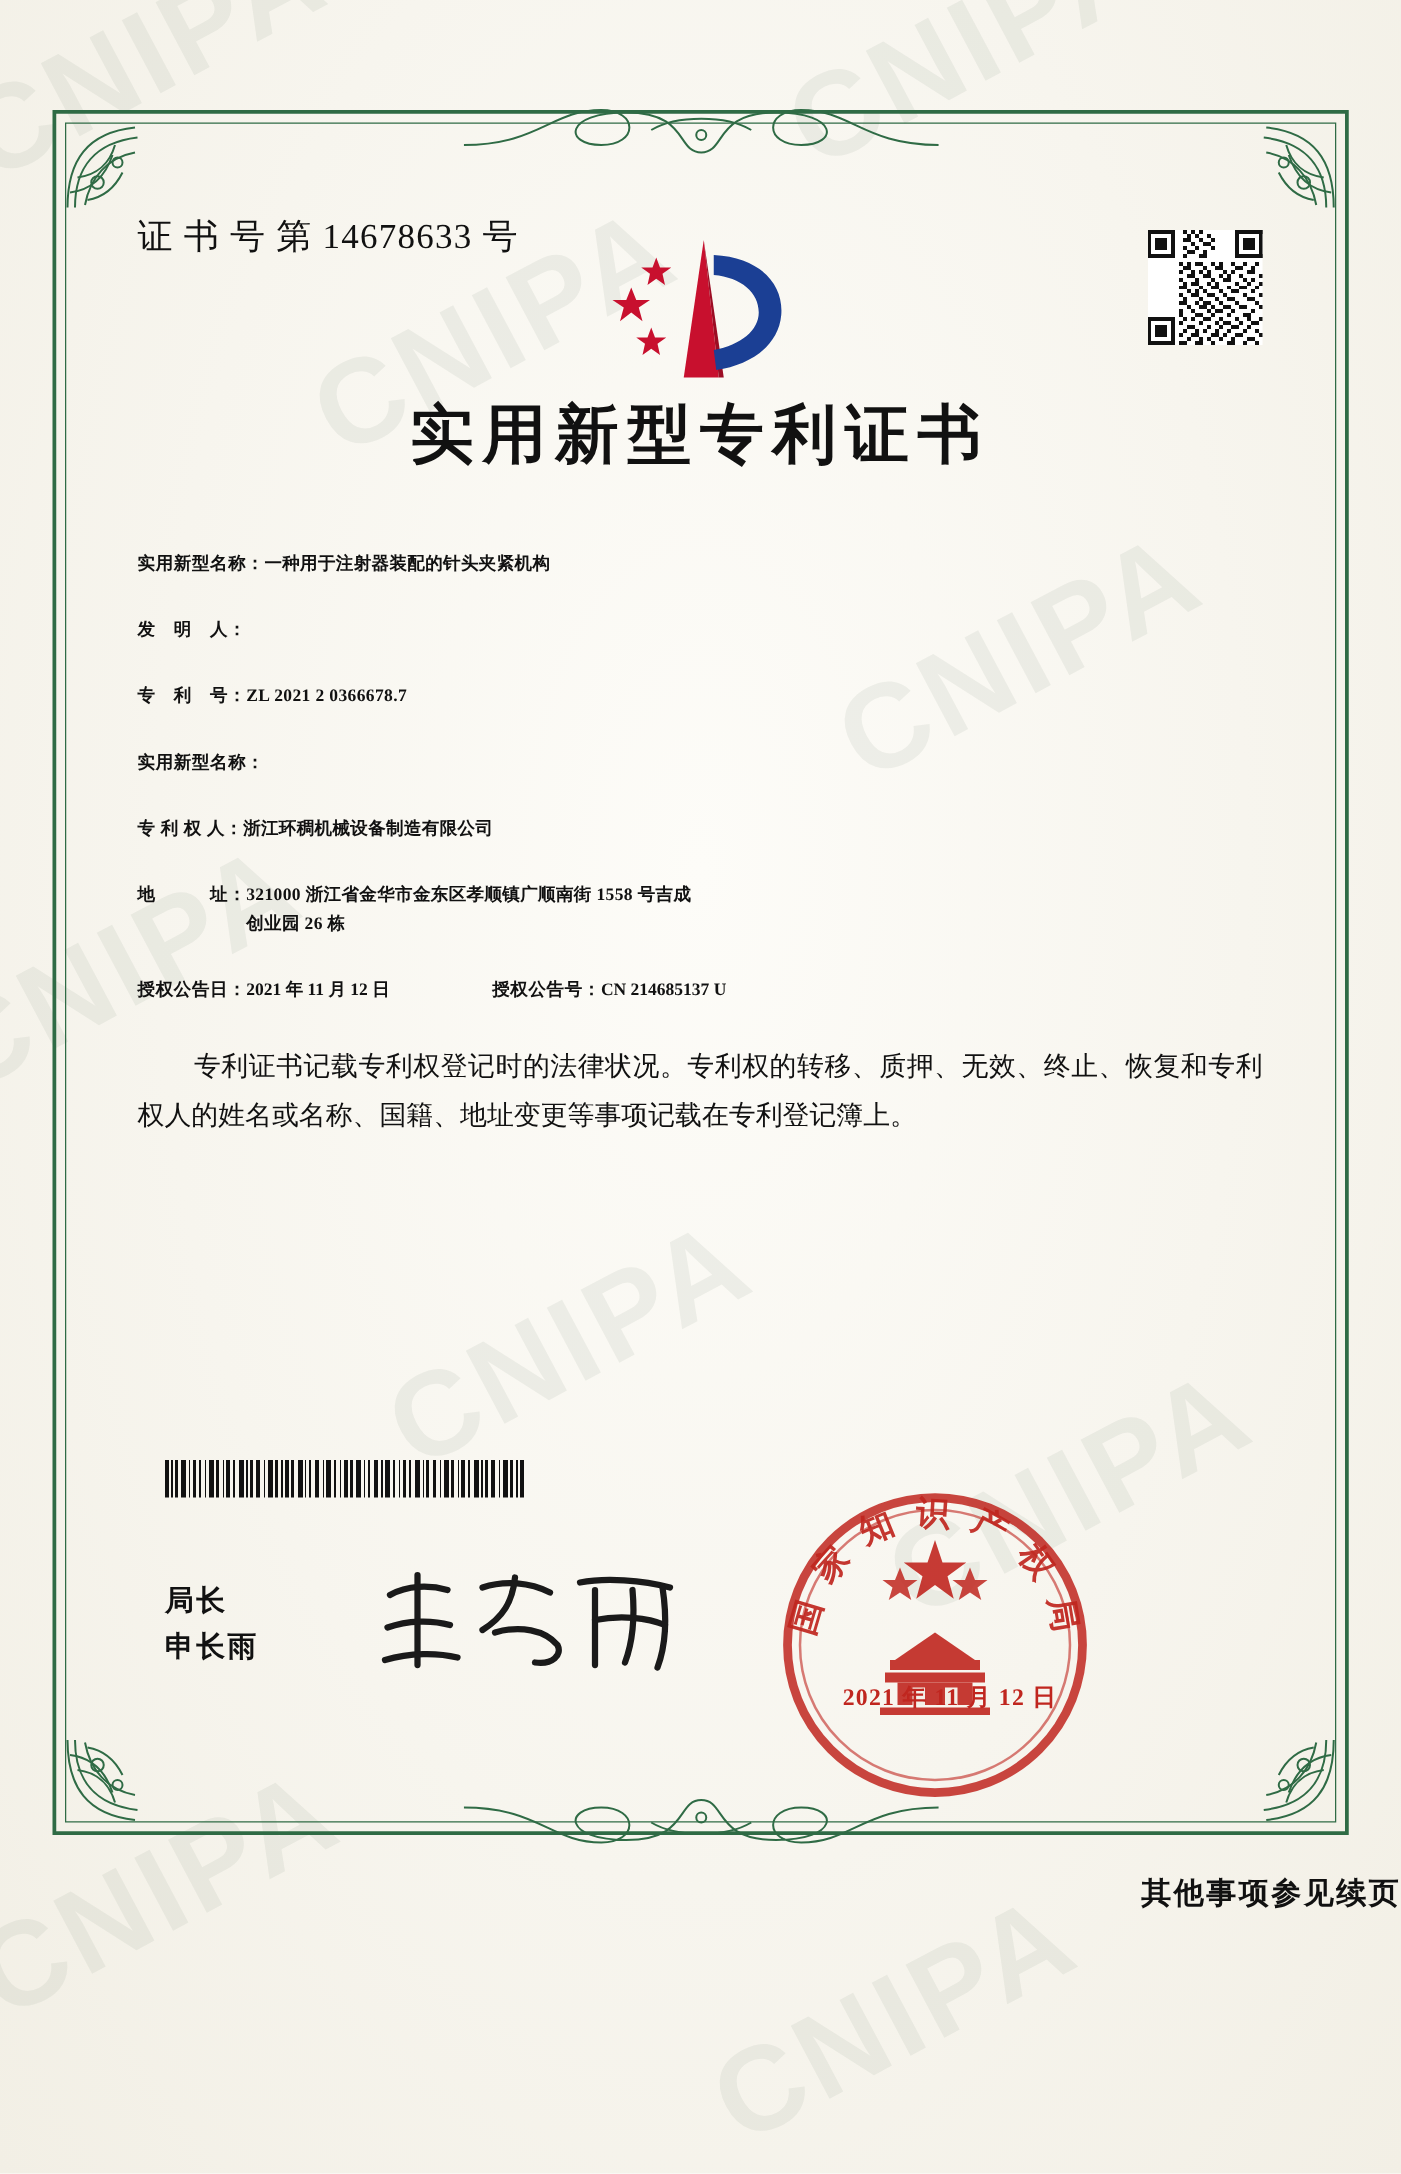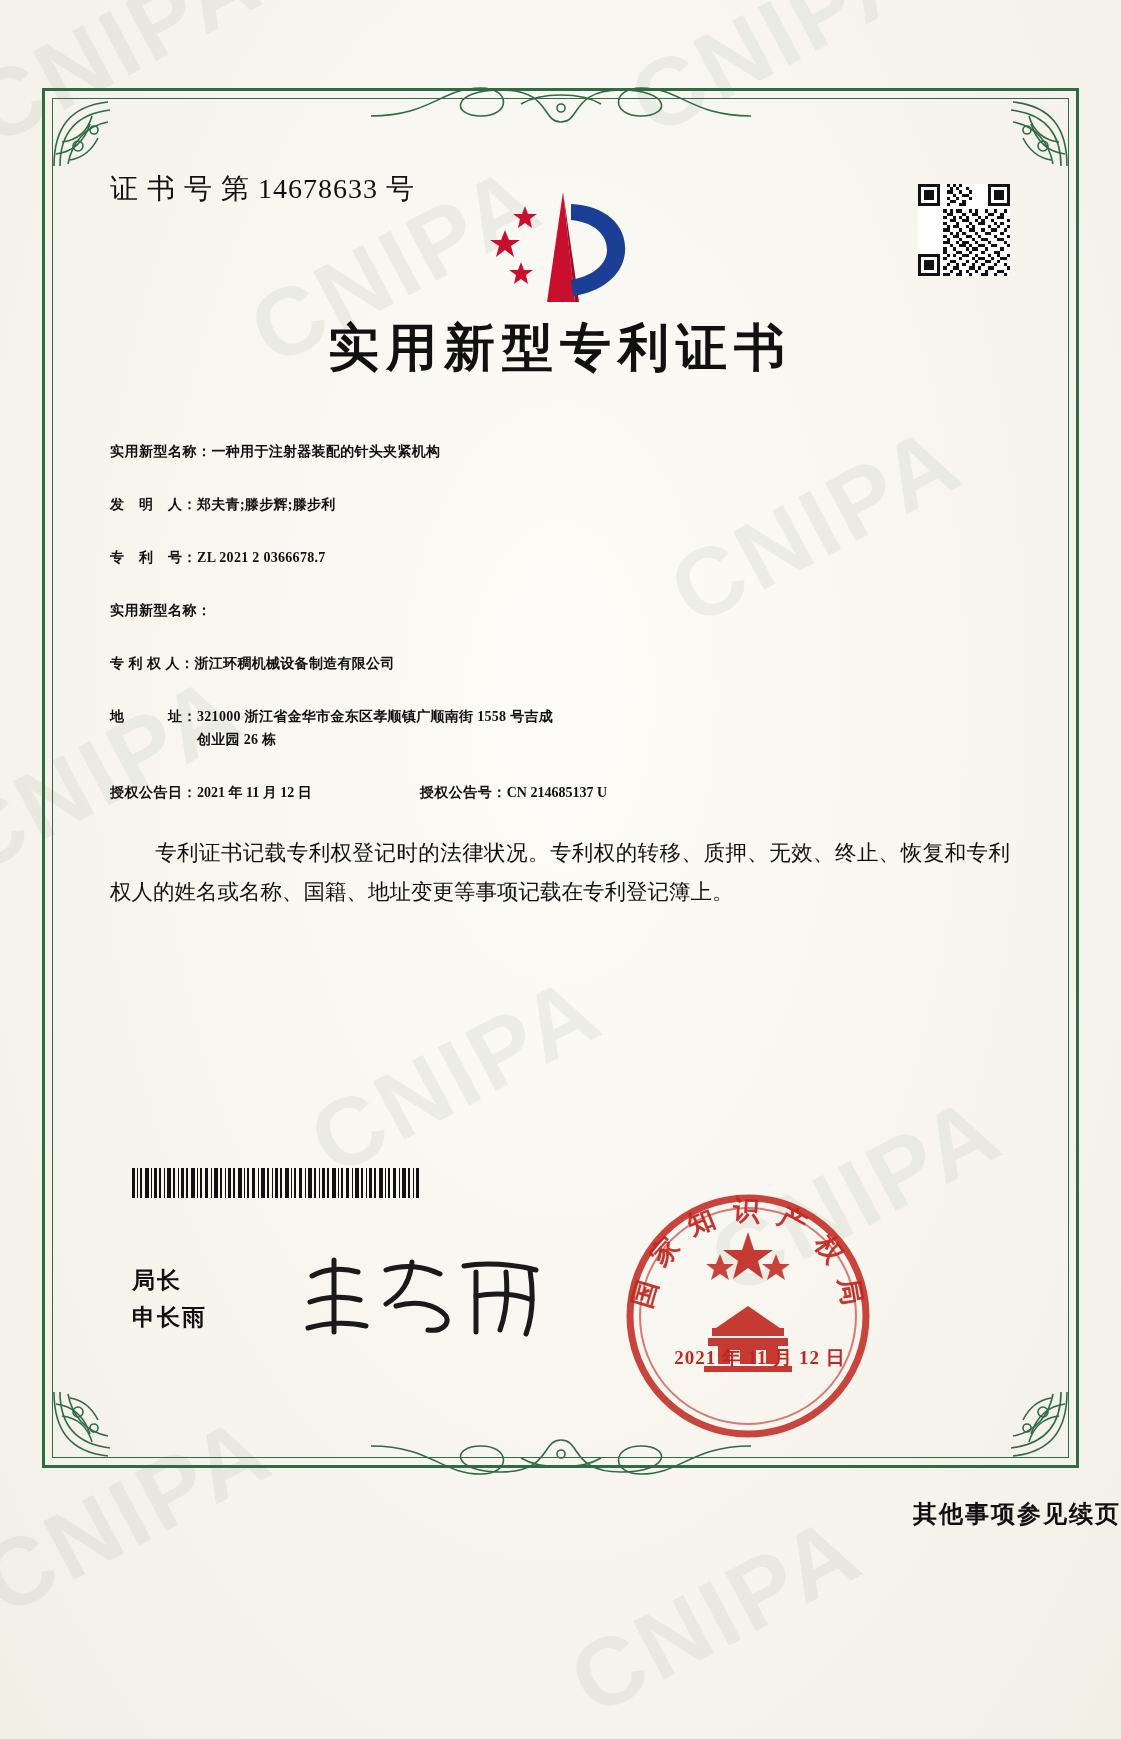--- a/index.html
+++ b/index.html
@@ -150,21 +150,21 @@
     display: block;
     margin-top: 9px;
   }
   .field-row2 {
     display: flex;
     margin-bottom: 34px;
   }
   .half {
     display: flex;
   }
-  .half.second { margin-left: 108px; }
+  .half.second { margin-left: 82px; }
 
   .para {
     font-size: 21.5px;
     line-height: 1.82;
     text-align: justify;
     text-justify: inter-ideograph;
     color: #111;
     margin-top: 6px;
   }
   .para + .para { margin-top: 2px; }
@@ -528,21 +528,20 @@
 
     <div class="fields">
 
       <div class="field">
         <span class="f-label">实用新型名称：</span>
         <span class="f-value">一种用于注射器装配的针头夹紧机构</span>
       </div>
 
       <div class="field">
         <span class="f-label">发　明　人：</span>
-        <span class="f-value">郑夫青;滕步辉;滕步利</span>
       </div>
 
       <div class="field">
         <span class="f-label">专　利　号：</span>
         <span class="f-value">ZL 2021 2 0366678.7</span>
       </div>
 
       <div class="field">
         <span class="f-label">实用新型名称：</span>
       </div>

